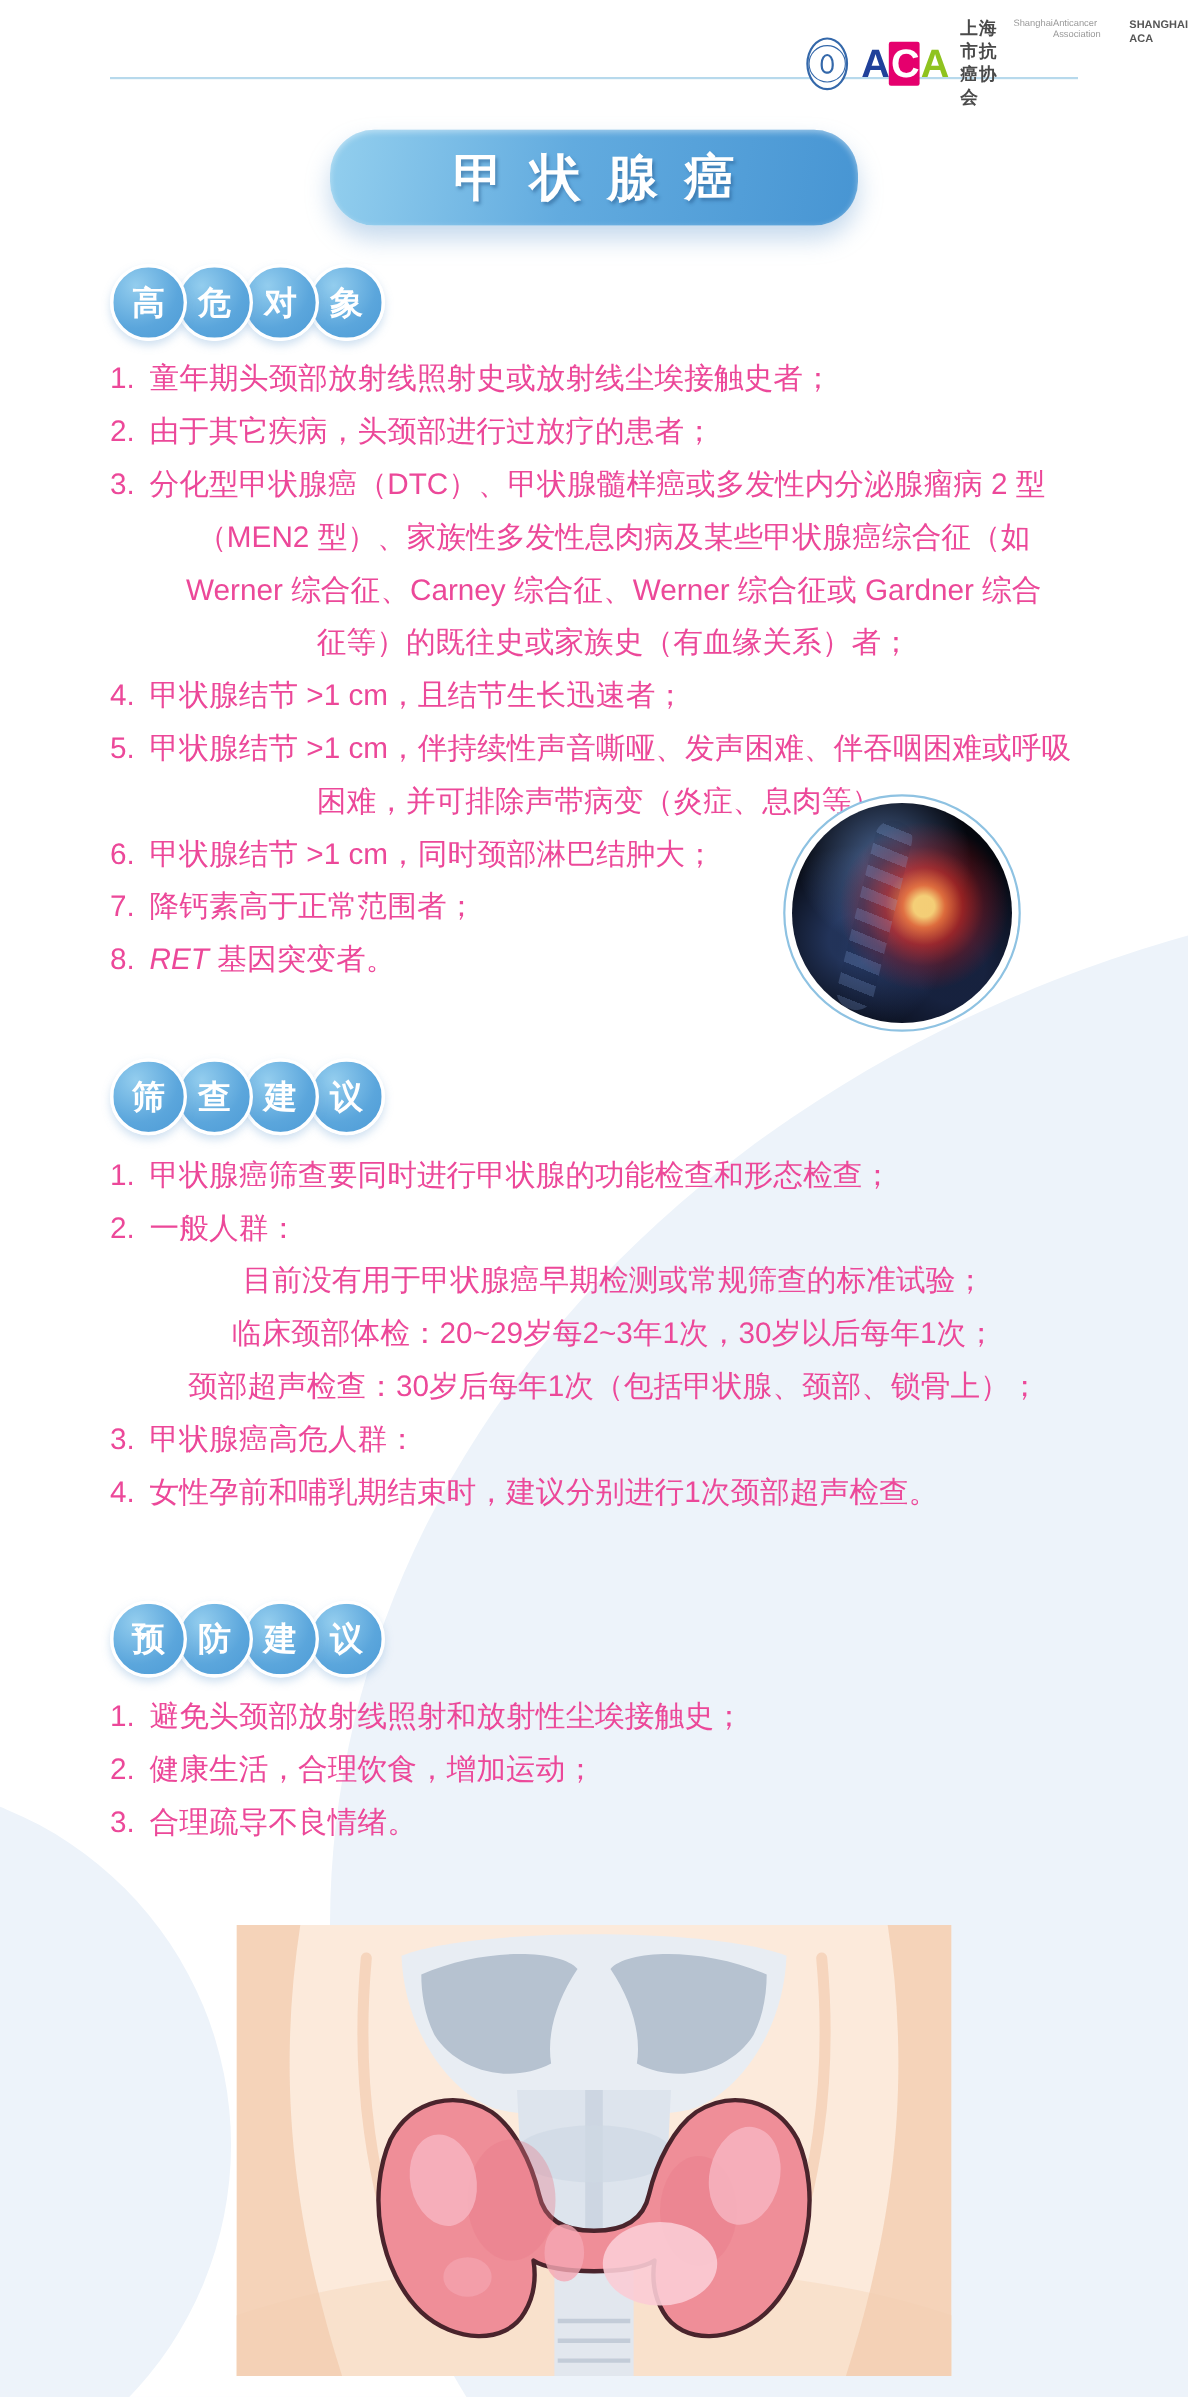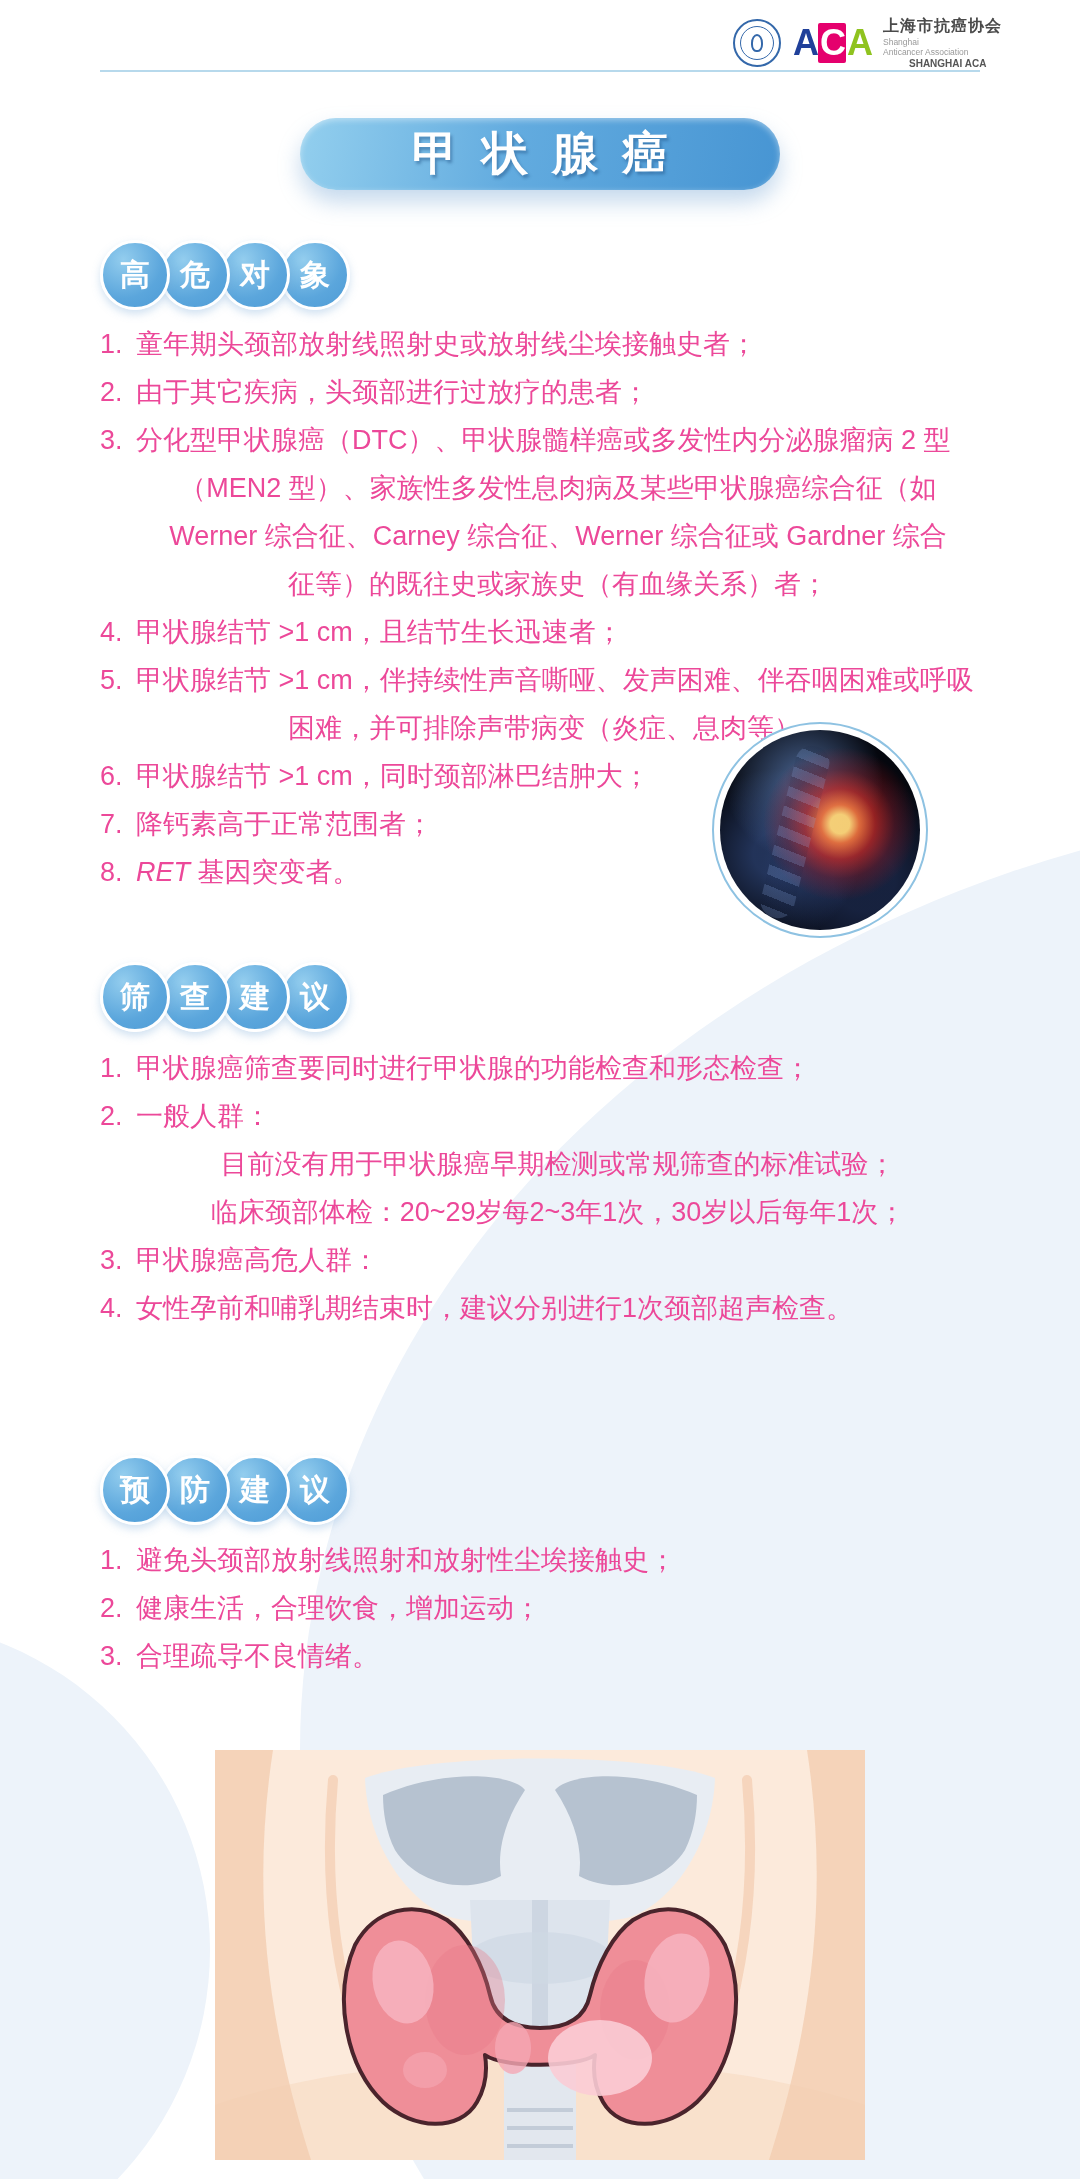--- a/index.html
+++ b/index.html
@@ -16,29 +16,29 @@
   .header{position:absolute;top:16px;left:733px;display:flex;align-items:center;gap:12px;z-index:2;}
   .seal{width:48px;height:48px;border:2px solid #3468aa;border-radius:50%;background:#fff;
         display:flex;align-items:center;justify-content:center;box-sizing:border-box;}
   .seal-inner{width:32px;height:32px;border:1px solid #3468aa;border-radius:50%;
         display:flex;align-items:center;justify-content:center;}
   .seal-glyph{width:12px;height:18px;border:2px solid #3468aa;border-radius:50% 50% 42% 42%;box-sizing:border-box;}
   .aca{display:flex;align-items:center;font-weight:900;font-size:36px;line-height:40px;letter-spacing:-2px;}
   .aca-a1{color:#20409a;}
   .aca-c{background:#e5006d;color:#ffffff;padding:0 2px;margin:0 1px;border-radius:2px;}
   .aca-a2{color:#8fc31f;}
-  .org{display:flex;flex-direction:column;justify-content:center;}
+  .org{display:flex;flex-direction:row;justify-content:center;}
   .org-cn{font-size:16px;font-weight:bold;color:#4a4a4a;letter-spacing:1px;}
   .org-en{font-size:8.5px;color:#999;line-height:10px;}
   .org-aca{font-size:10px;font-weight:bold;color:#555;line-height:13px;margin-left:26px;}
   .rule{position:absolute;left:100px;top:70px;width:880px;height:2px;background:#b7d9ec;z-index:1;}
 
   
   .title-pill{
-    position:absolute;left:50%;transform:translateX(-50%);top:118px;width:480px;height:72px;
+    position:absolute;left:50%;transform:translateX(-50%);top:118px;width:480px;height:87px;
     border-radius:40px;z-index:2;display:flex;align-items:center;justify-content:center;
     background:linear-gradient(100deg,#93cfee 0%,#62abdf 45%,#4795d3 100%);
     box-shadow:0 12px 22px rgba(110,160,210,.40), inset 0 2px 6px rgba(255,255,255,.45);
   }
   .title-text{
     color:#fff;font-size:46px;font-weight:bold;letter-spacing:24px;padding-left:24px;
     text-shadow:2px 3px 3px rgba(30,80,130,.45);
   }
 
   
@@ -141,20 +141,21 @@
   <span class="bc">查</span>
   <span class="bc">建</span>
   <span class="bc">议</span>
 </div>
 
 <div class="list" style="top:1044px">
   <div class="li"><span class="num">1.</span><span>甲状腺癌筛查要同时进行甲状腺的功能检查和形态检查；</span></div>
   <div class="li"><span class="num">2.</span><span>一般人群：</span></div>
   <div class="li cont">目前没有用于甲状腺癌早期检测或常规筛查的标准试验；</div>
   <div class="li cont">临床颈部体检：20~29岁每2~3年1次，30岁以后每年1次；</div>
+  <div class="li cont">颈部超声检查：30岁后每年1次（包括甲状腺、颈部、锁骨上）；</div>
   <div class="li"><span class="num">3.</span><span>甲状腺癌高危人群：</span></div>
   <div class="li"><span class="num">4.</span><span>女性孕前和哺乳期结束时，建议分别进行1次颈部超声检查。</span></div>
 </div>
 
 <div class="badge" style="top:1455px">
   <span class="bc">预</span>
   <span class="bc">防</span>
   <span class="bc">建</span>
   <span class="bc">议</span>
 </div>

